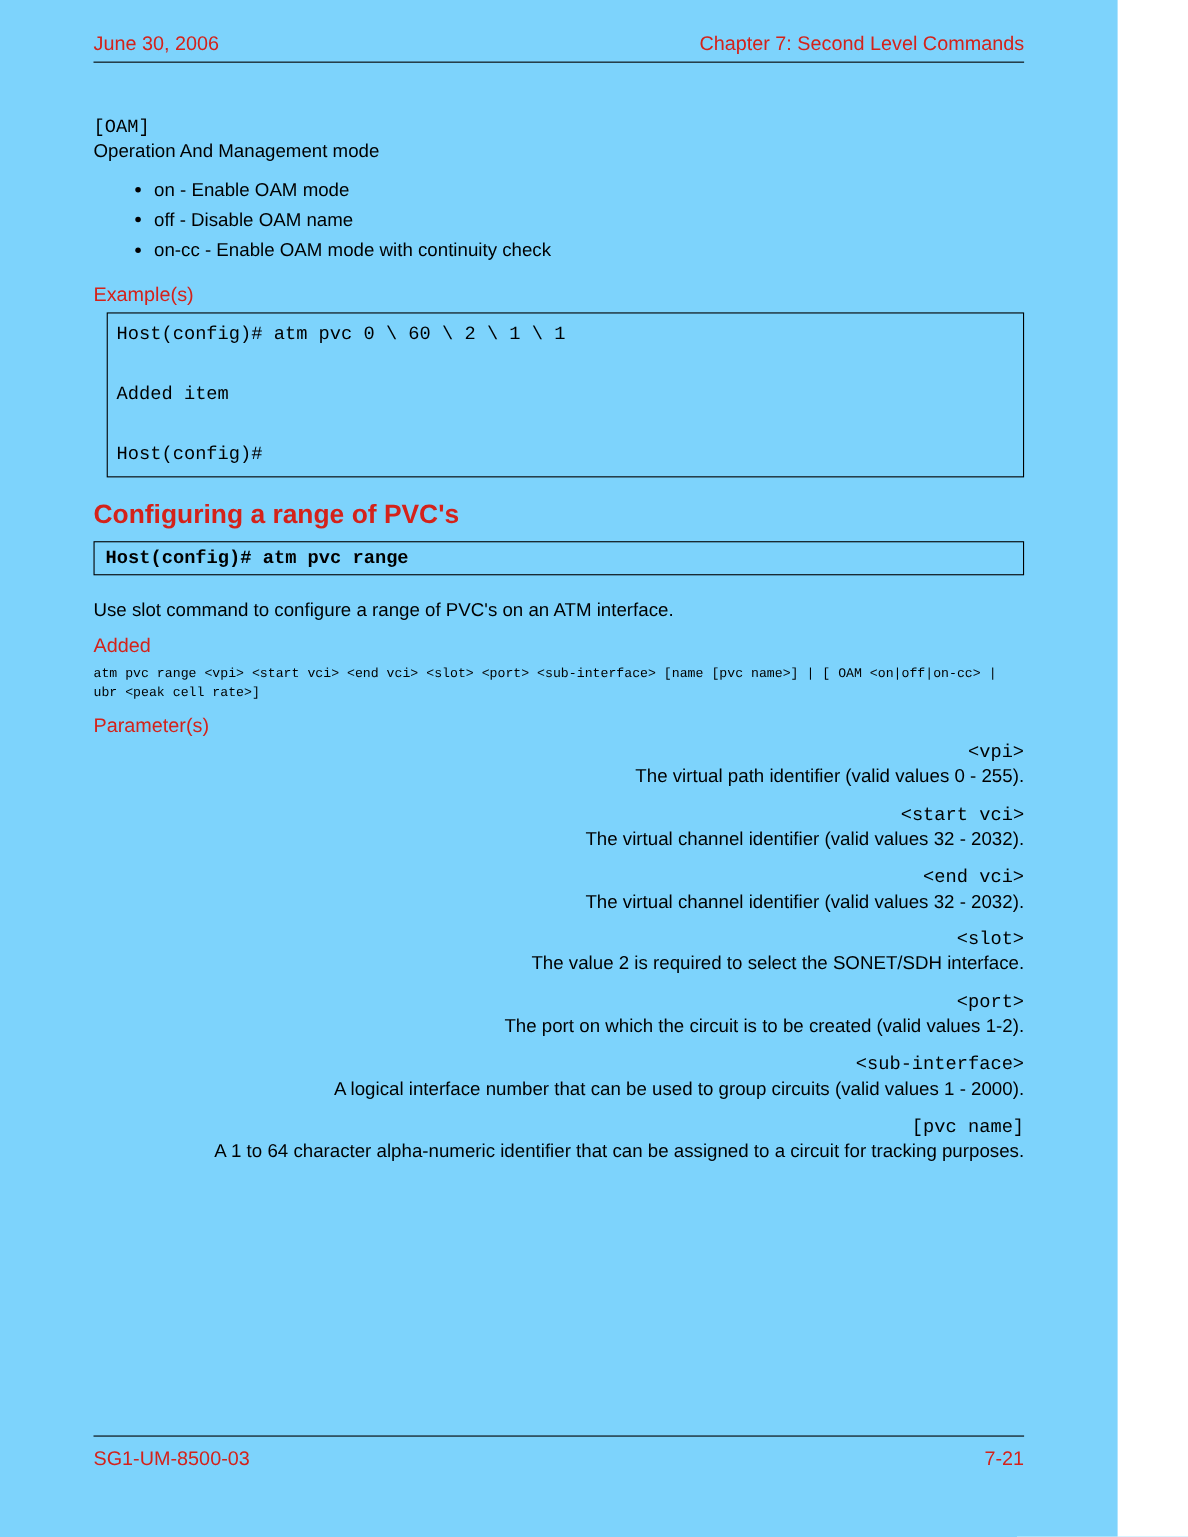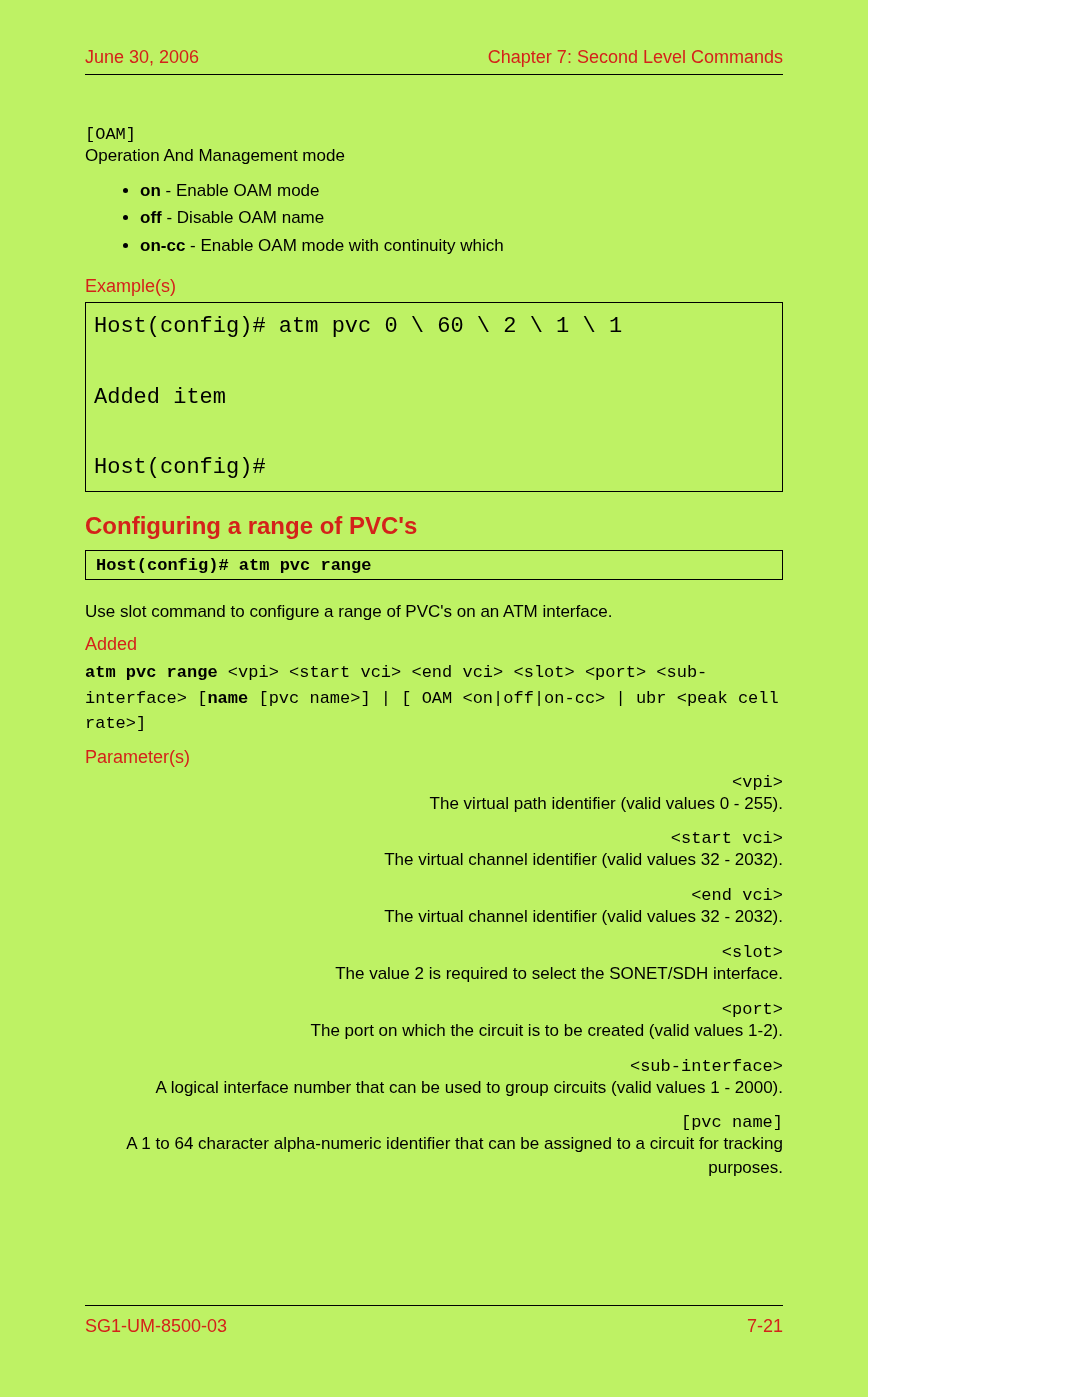--- a/index.html
+++ b/index.html
@@ -4,26 +4,26 @@
 <style>
   body {
     margin: 0;
     padding: 0;
     background: #fff;
     font-family: Arial, Helvetica, sans-serif;
     color: #000;
     font-size: 17px;
   }
   .page {
-    width: 868px;
+    width: 1016px;
     height: 1397px;
     position: relative;
-    background: #bef264;
+    background: #7dd3fc;
     box-sizing: border-box;
-    padding: 47px 85px 0 85px;
+    padding: 29px 85px 0 85px;
   }
   .header {
     display: flex;
     justify-content: space-between;
     font-size: 18px;
     color: #d4221a;
     padding-bottom: 6px;
     border-bottom: 1.5px solid #000;
     margin-bottom: 50px;
   }
@@ -42,23 +42,23 @@
     margin-bottom: 2px;
   }
   .section-label {
     color: #d4221a;
     font-size: 18px;
     margin: 10px 0 5px 0;
   }
   .code-box {
     border: 1.5px solid #000;
     padding: 6px 8px;
-    margin: 4px 0 20px 0;
+    margin: 4px 0 20px 12px;
     font-family: "Courier New", Courier, monospace;
-    font-size: 22px;
+    font-size: 17px;
     line-height: 1.6;
     white-space: pre-wrap;
   }
   .sub-hdr {
     color: #d4221a;
     font-weight: bold;
     font-size: 24px;
     margin: 8px 0 10px 0;
   }
   .cmd-box {
@@ -68,21 +68,21 @@
   }
   .cmd-box .mono {
     font-weight: bold;
   }
   .body-text {
     line-height: 1.4;
     margin-bottom: 10px;
   }
   .usage-line {
     font-family: "Courier New", Courier, monospace;
-    font-size: 17px;
+    font-size: 12px;
     line-height: 1.5;
     margin-bottom: 10px;
     white-space: pre-wrap;
   }
   .param-block {
     margin-bottom: 14px;
     text-align: right;
   }
   .param-name {
     font-family: "Courier New", Courier, monospace;
@@ -97,39 +97,39 @@
     left: 85px;
     right: 85px;
     bottom: 60px;
     border-top: 1.5px solid #000;
     padding-top: 10px;
     display: flex;
     justify-content: space-between;
     font-size: 18px;
     color: #d4221a;
   }
-  .b { font-weight: bold; }
+  .b { font-weight: normal; }
 </style>
 </head>
 <body>
 
 <div class="page">
 
   <div class="header">
     <span>June 30, 2006</span>
     <span>Chapter 7: Second Level Commands</span>
   </div>
 
   <div class="mono">[OAM]</div>
   <div class="body-text">Operation And Management mode</div>
 
   <ul class="bullet-list">
     <li><span class="b">on</span><span> - Enable OAM mode</span></li>
     <li><span class="b">off</span><span> - Disable OAM name</span></li>
-    <li><span class="b">on-cc</span><span> - Enable OAM mode with continuity which</span></li>
+    <li><span class="b">on-cc</span><span> - Enable OAM mode with continuity check</span></li>
   </ul>
 
   <div class="section-label">Example(s)</div>
   <div class="code-box">Host(config)# atm pvc 0 \ 60 \ 2 \ 1 \ 1
 
 Added item
 
 Host(config)#</div>
 
   <div class="sub-hdr">Configuring a range of PVC's</div>

